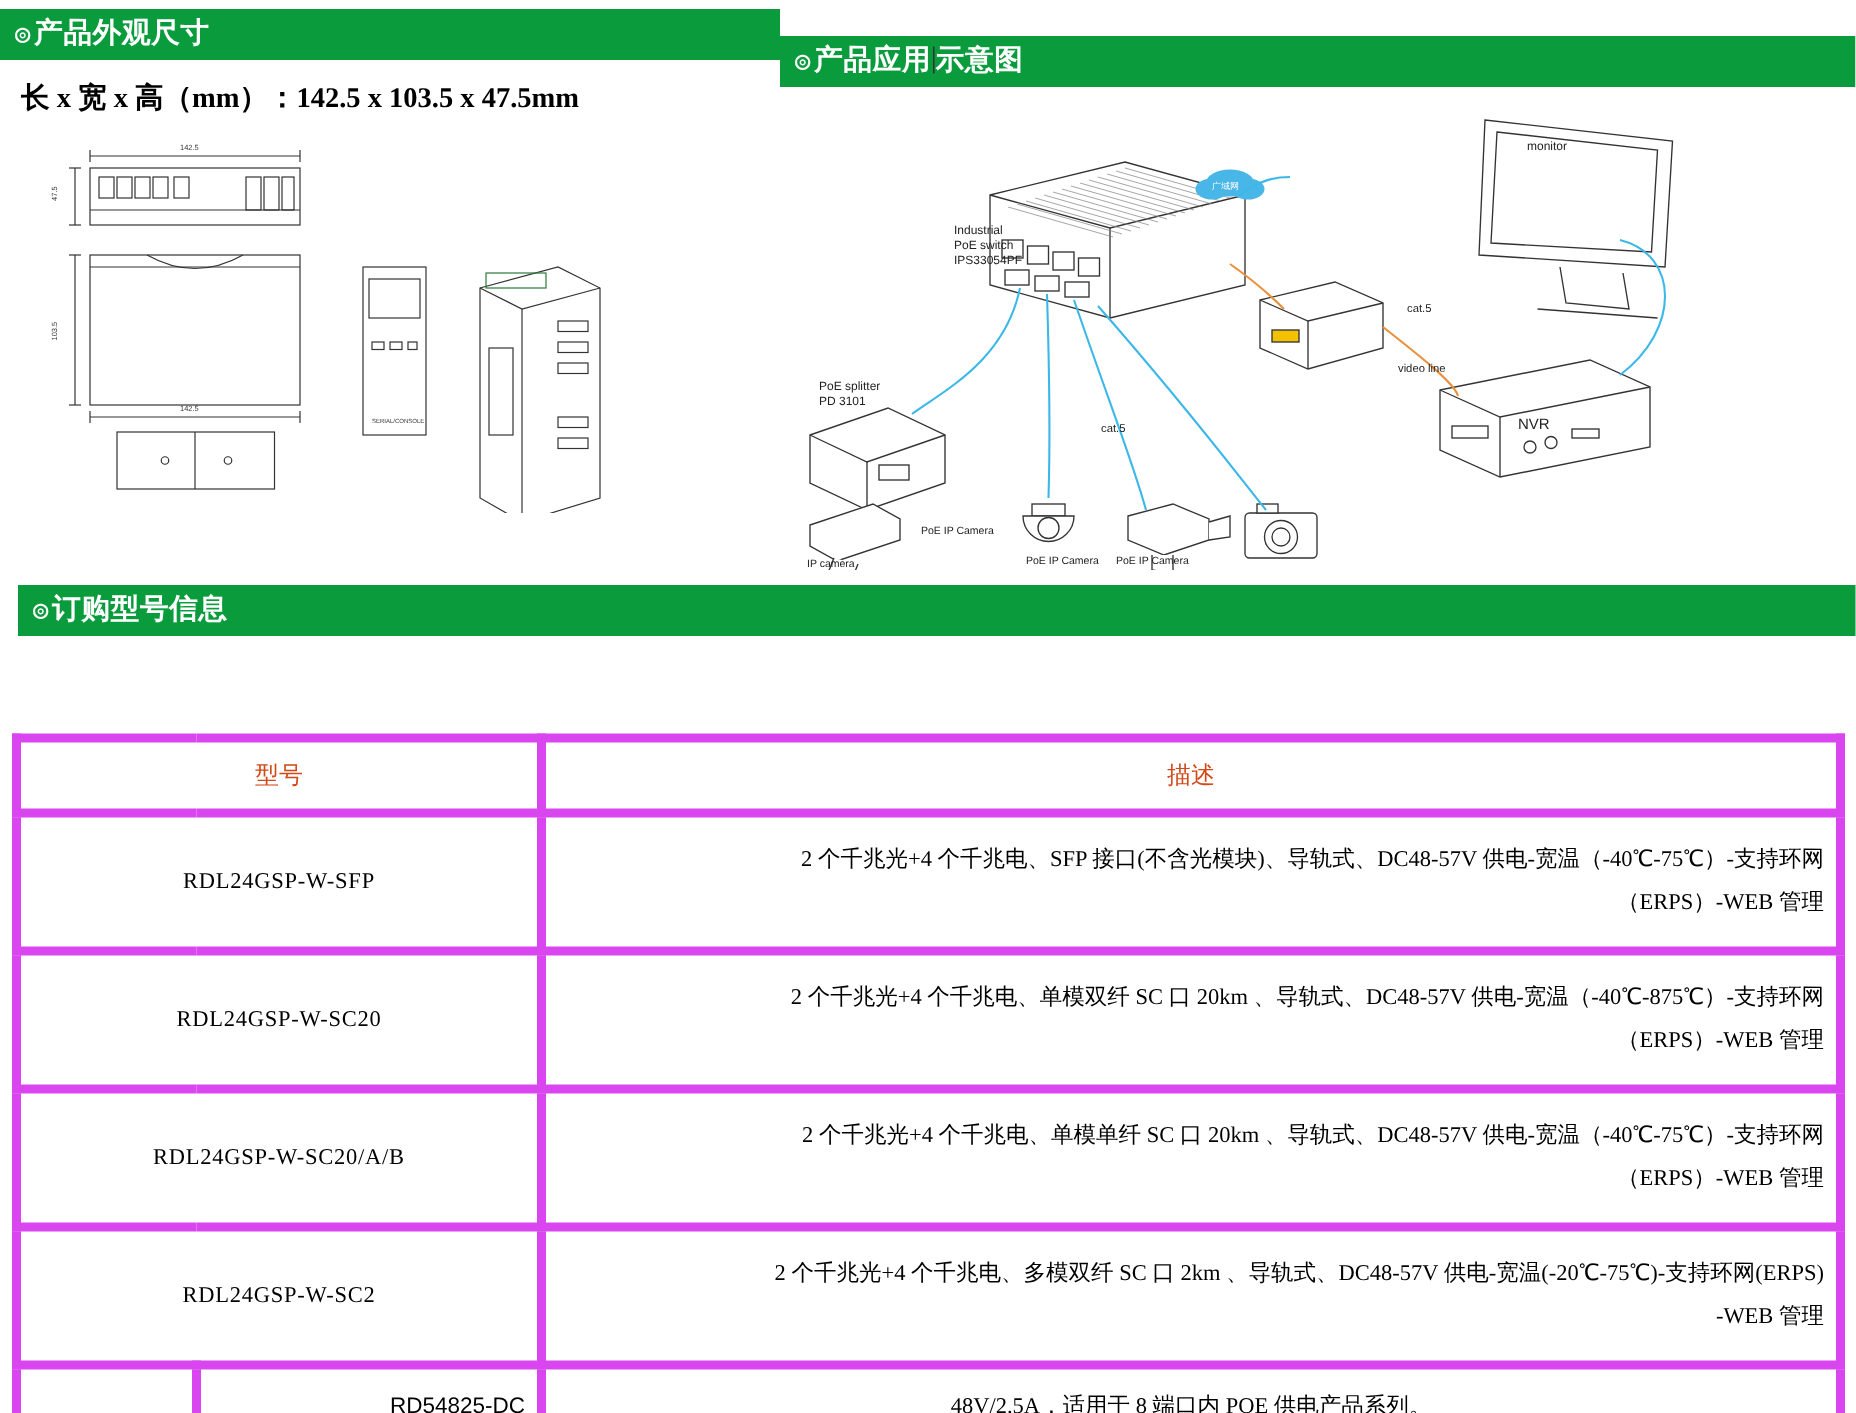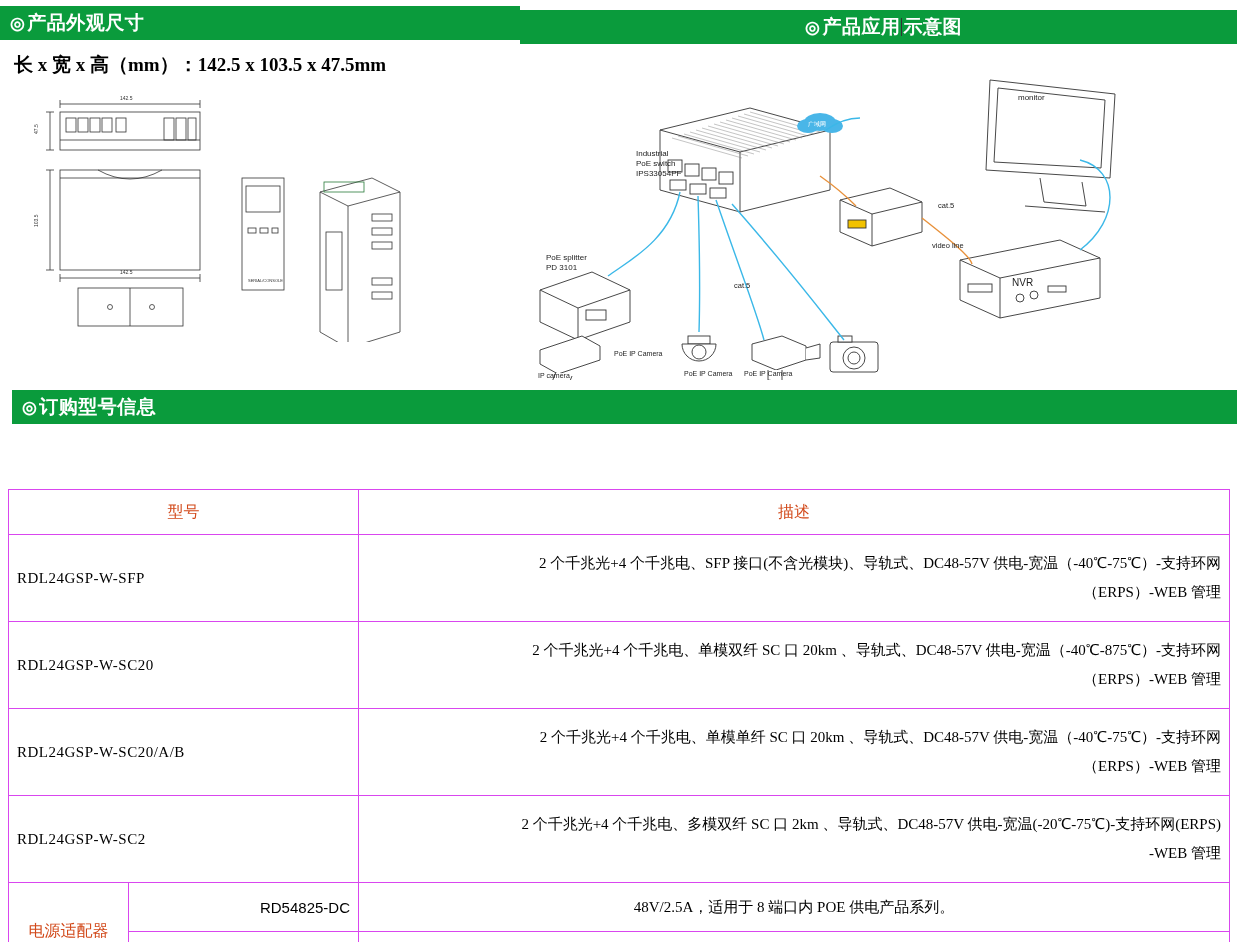--- a/index.html
+++ b/index.html
@@ -14,36 +14,36 @@
     color: #000000;
     position: relative;
     overflow: hidden;
   }
 
   
   .band {
     position: absolute;
     background: #0a9b3c;
     color: #ffffff;
-    font-family: Liberation Sans, sans-serif;
+    font-family: Liberation Mono, monospace;
     font-weight: bold;
     font-size: 19px;
     line-height: 34px;
     height: 34px;
     padding-left: 10px;
     box-sizing: border-box;
     letter-spacing: 0.5px;
   }
   .band .circ {
     font-size: 17px;
     margin-right: 2px;
   }
 
   #band-dim { left: 0; top: 6px; width: 520px; }
-  #band-app { left: 520px; top: 10px; width: 717px; text-align: center; }
+  #band-app { left: 520px; top: 24px; width: 717px; }
   #band-order { left: 12px; top: 390px; width: 1237px; }
 
   .caret {
     display: inline-block;
     width: 1px;
     height: 18px;
     background: #333;
     vertical-align: -3px;
     margin: 0 1px;
   }
@@ -79,34 +79,34 @@
   #order-table {
     position: absolute;
     left: 8px;
     top: 489px;
     width: 1222px;
     border-collapse: collapse;
     table-layout: fixed;
     font-size: 15px;
   }
   #order-table td, #order-table th {
-    border: 1px solid #d946ef;
+    border: 6px solid #d946ef;
     vertical-align: middle;
     padding: 6px 8px;
     font-weight: normal;
   }
   .hdr {
     text-align: center;
     color: #d2491a;
     font-weight: bold;
     font-size: 16px;
     height: 32px;
   }
   .model-cell {
-    text-align: left;
+    text-align: center;
     letter-spacing: 0.5px;
   }
   .desc-cell {
     text-align: right;
     line-height: 1.95;
     padding-left: 10px;
     padding-right: 6px;
   }
   .adapter-label {
     text-align: center;

